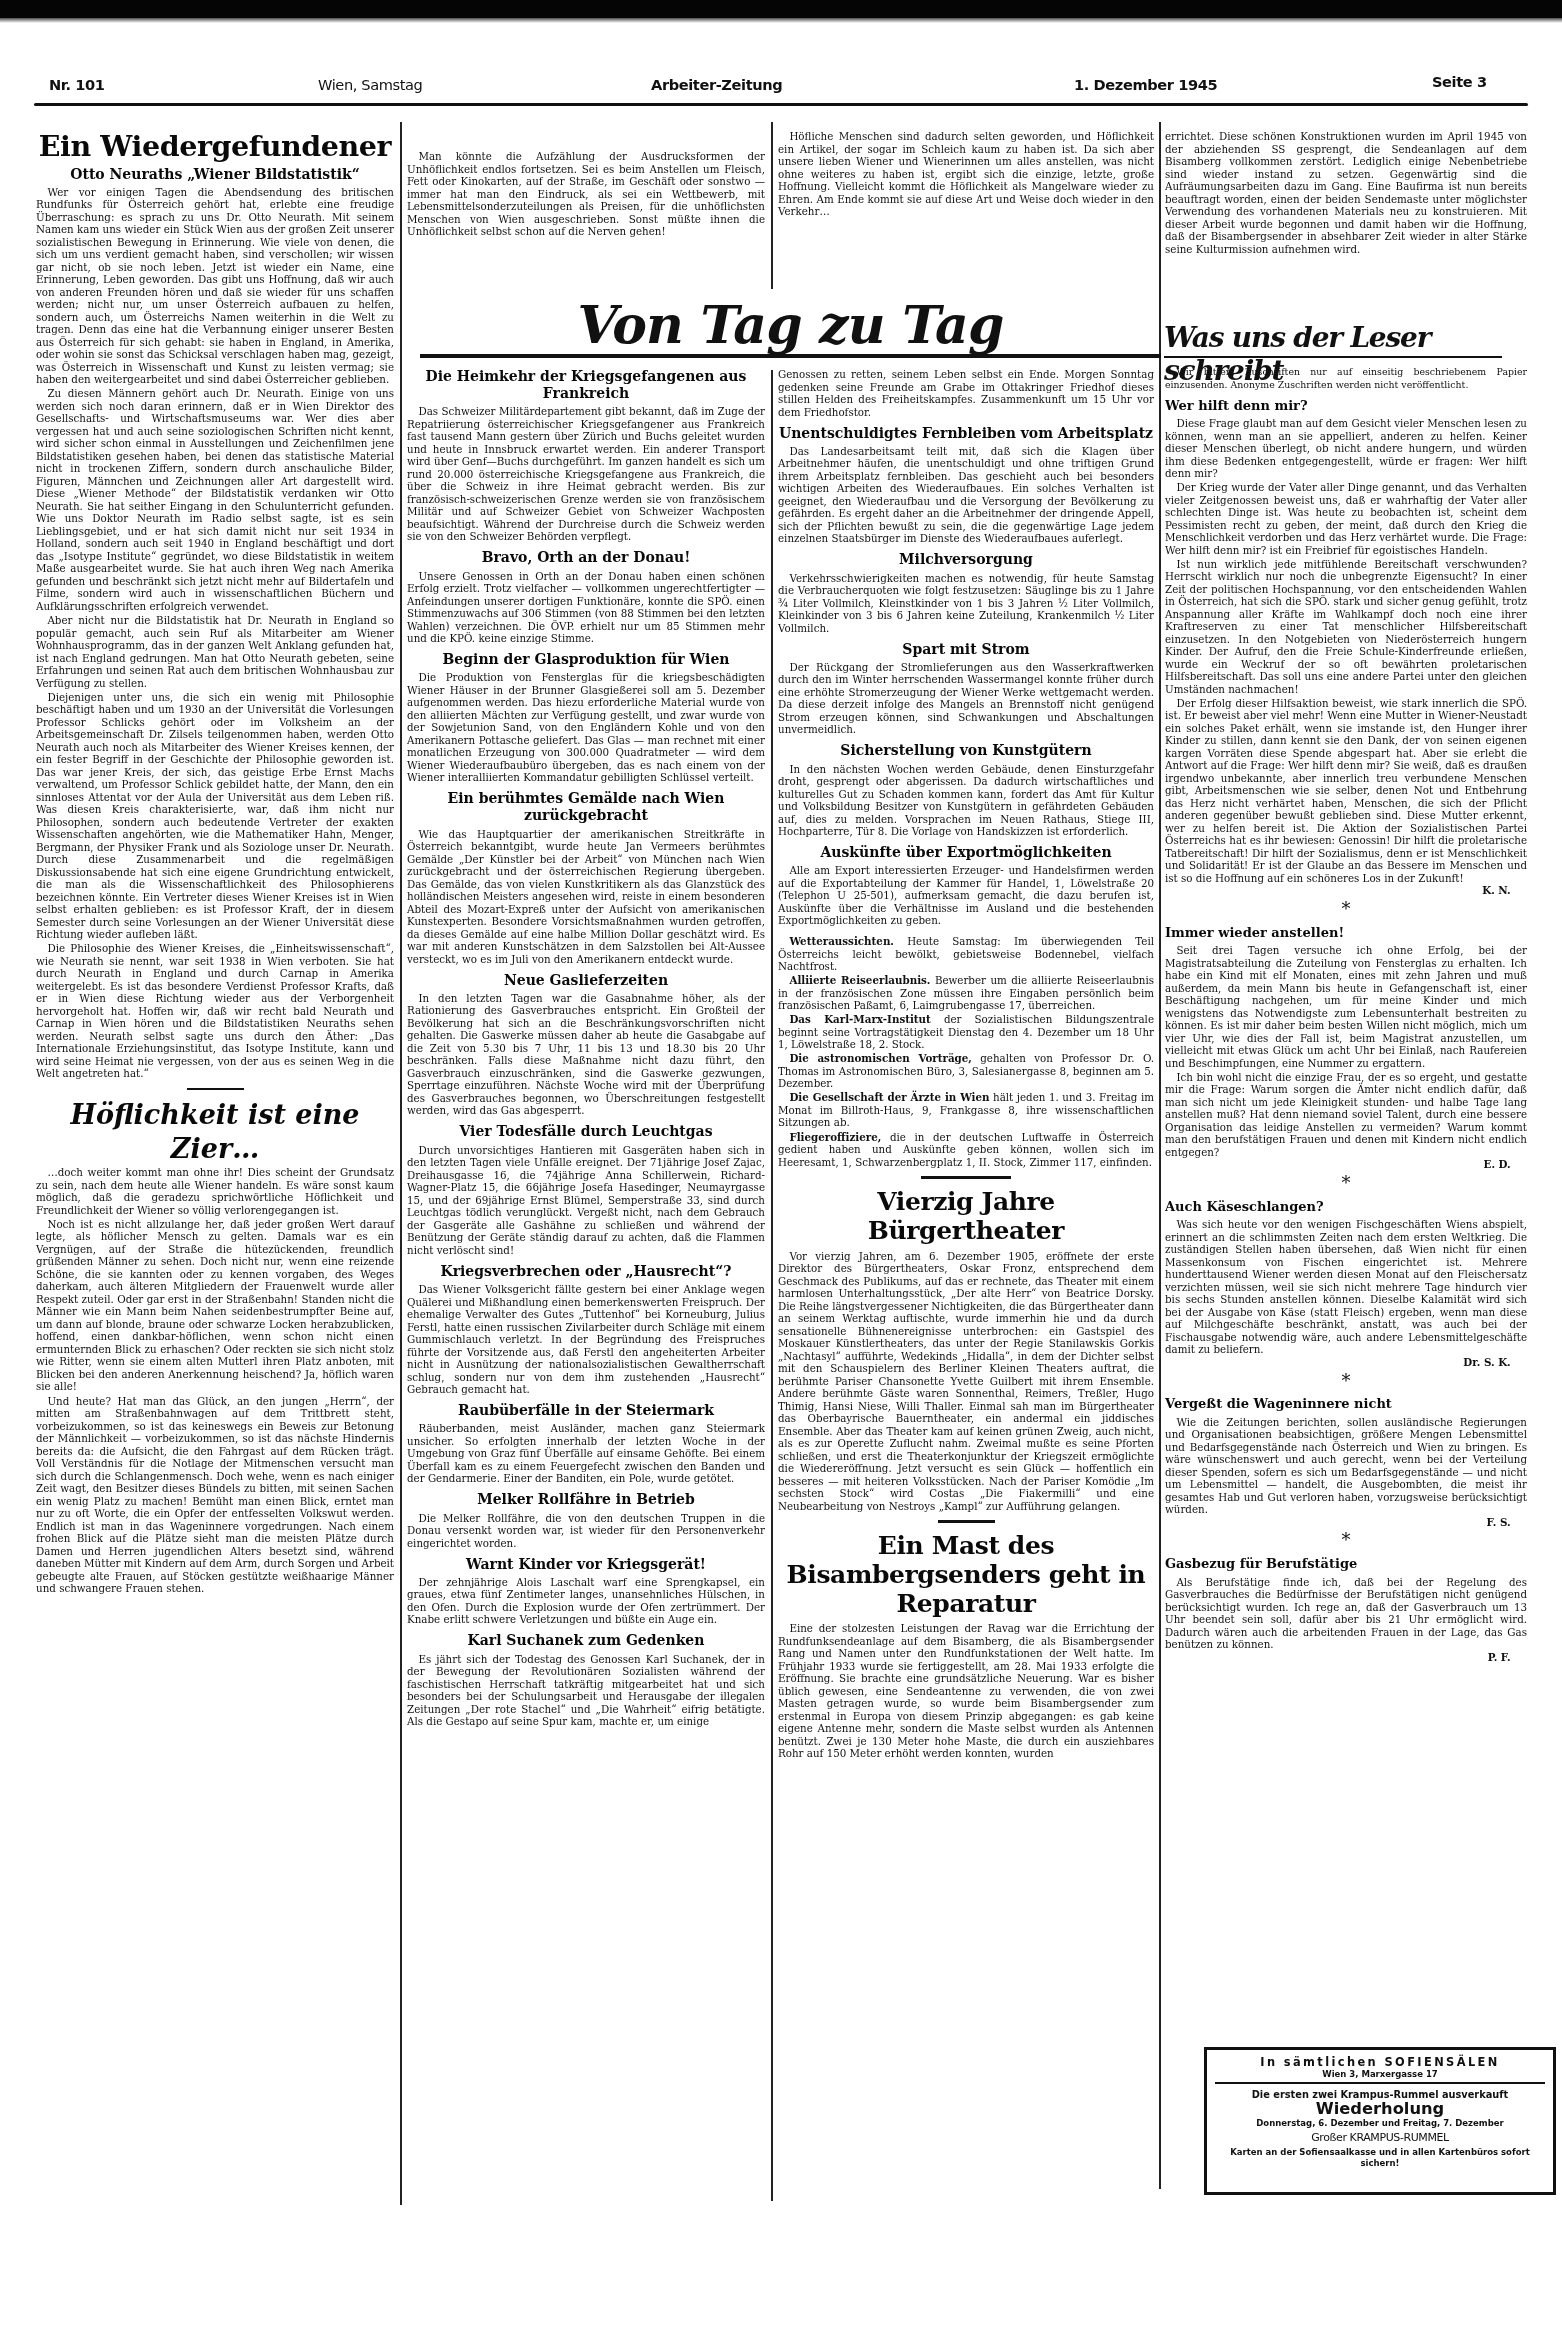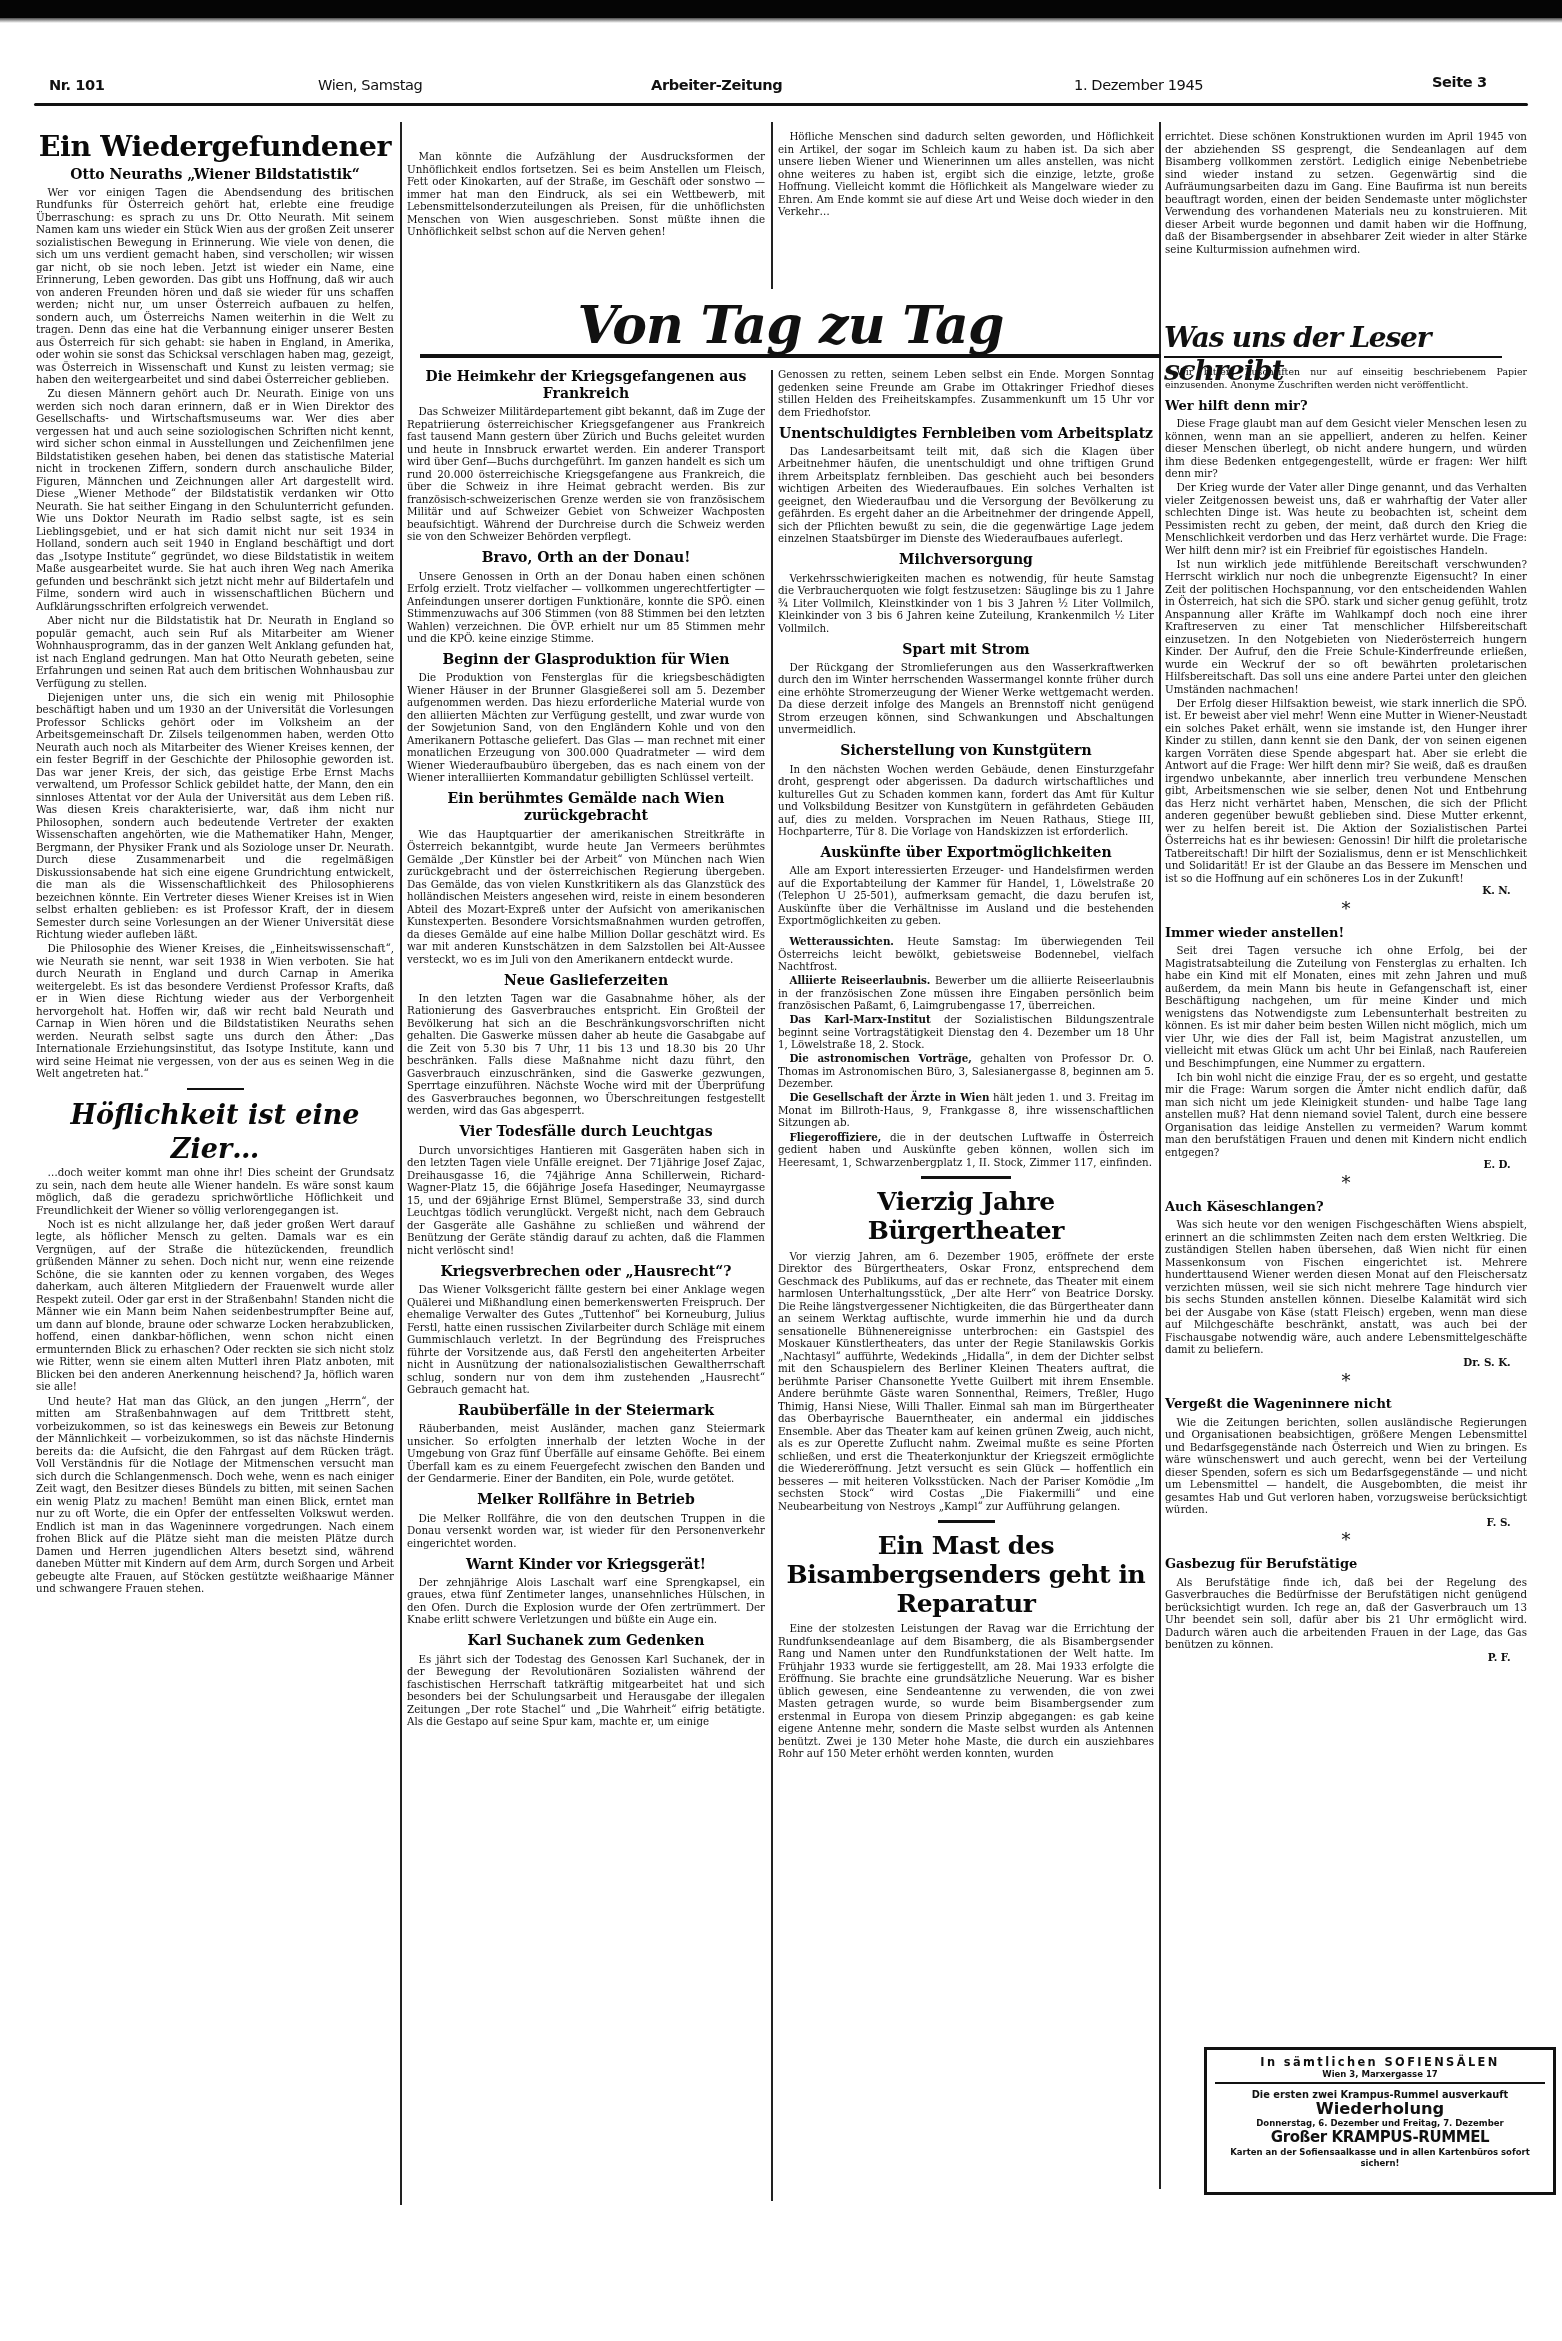--- a/index.html
+++ b/index.html
@@ -40,33 +40,33 @@
   .leser-rule { position: absolute; left: 0; bottom: 0; width: 100%; height: 2.4px; background: #111; }
 
   .ad { position: absolute; left: 1204px; top: 2047px; width: 352px; height: 148px; border: 3.3px solid #111;
         font-family: "DejaVu Sans", sans-serif; text-align: center; box-sizing: border-box; padding: 4.9px 8.1px; }
   .ad .a1 { font-size: 11.4px; font-weight: bold; letter-spacing: 2.4px; }
   .ad .a2 { font-size: 8.5px; font-weight: bold; margin-bottom: 3.3px; }
   .ad .arule { height: 1.6px; background: #111; margin: 3.3px 0 4.9px; }
   .ad .a3 { font-size: 9.8px; font-weight: bold; }
   .ad .a4 { font-size: 16.3px; font-weight: bold; line-height: 18px; }
   .ad .a5 { font-size: 8.5px; font-weight: bold; text-align: center; }
-  .ad .a6 { font-size: 15px; font-weight: 700; line-height: 19.5px; letter-spacing: -0.4px; }
+  .ad .a6 { font-size: 11px; font-weight: 400; line-height: 19.5px; letter-spacing: -0.4px; }
   .ad .a7 { font-size: 8.5px; font-weight: bold; line-height: 10.6px; }
 </style>
 </head>
 <body>
 
 <div class="topband"></div>
 
 <header class="masthead">
   <span style="left:0">Nr. 101</span>
   <span style="left:269px; font-weight:normal">Wien, Samstag</span>
   <span style="left:602px">Arbeiter-Zeitung</span>
-  <span style="left:1025px; font-weight:normal">1. Dezember 1945</span>
+  <span style="left:1025px; font-weight:bold">1. Dezember 1945</span>
   <span style="left:1383px; top:-3.3px">Seite 3</span>
 </header>
 <div class="mh-rule"></div>
 
 <div class="vrule" style="left:400px; top:122px; height:2083px;"></div>
 <div class="vrule" style="left:771px; top:122px; height:167px;"></div>
 <div class="vrule" style="left:1159px; top:122px; height:2067px;"></div>
 <div class="vrule" style="left:771px; top:370px; height:1831px;"></div>
 
 <section class="col" style="left:36px; top:130px; width:358px;">

